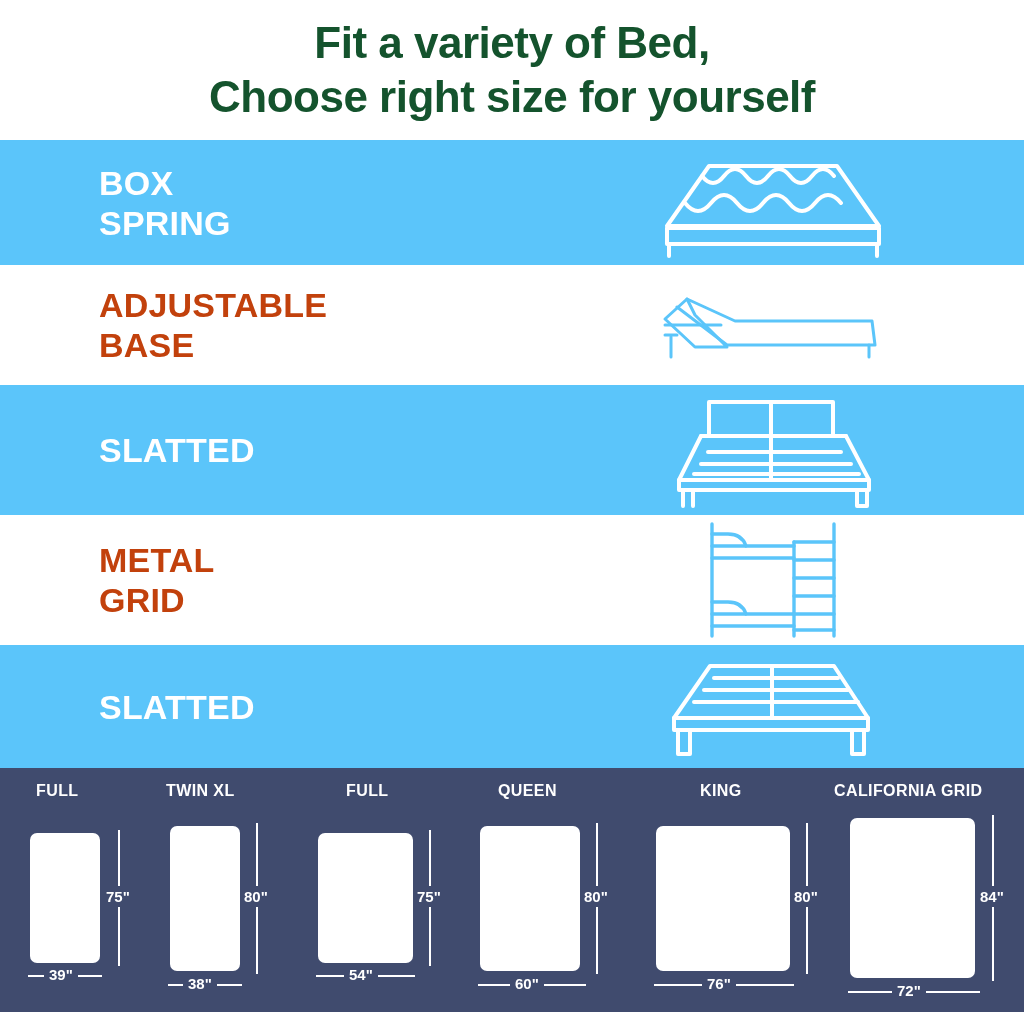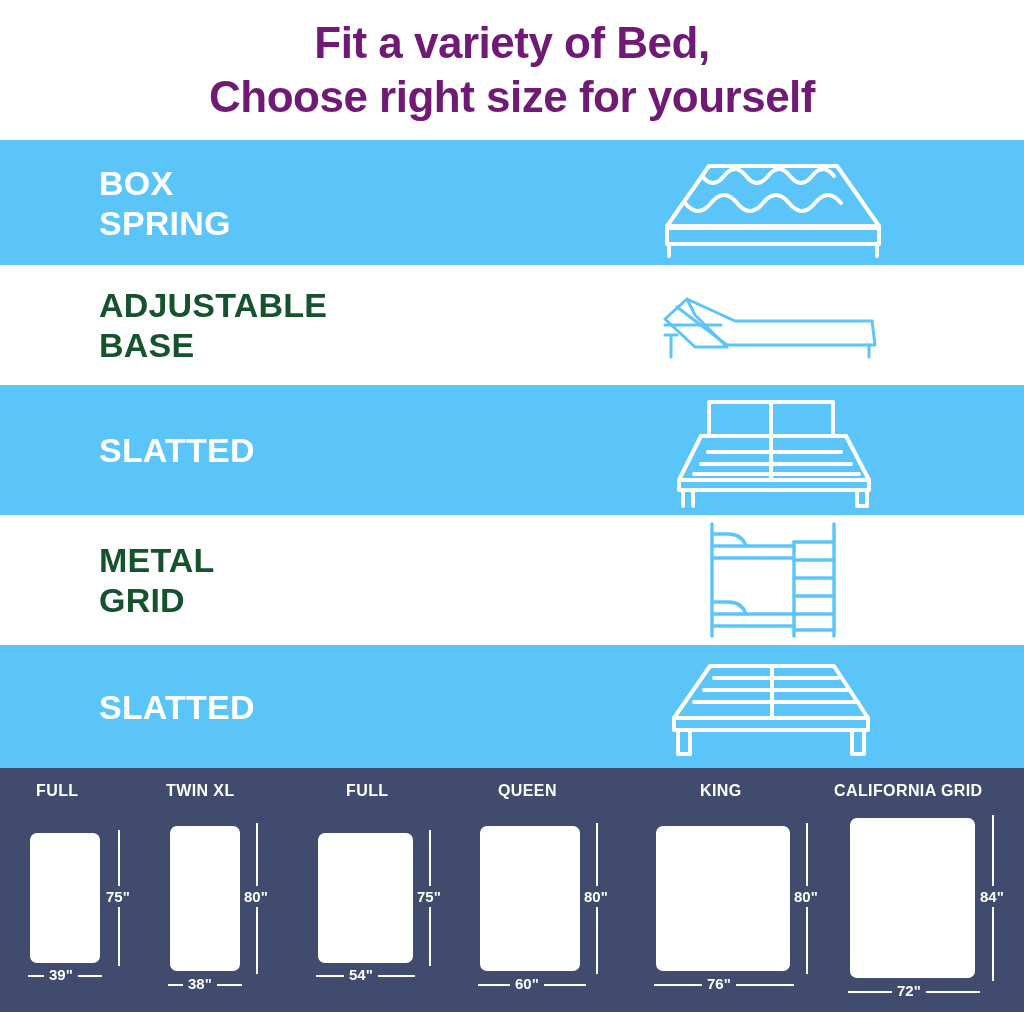--- a/index.html
+++ b/index.html
@@ -18,21 +18,21 @@
   
   .title-block {
     height: 140px;
     display: flex;
     flex-direction: column;
     align-items: center;
     justify-content: center;
     background: #ffffff;
   }
   .title-line {
-    color: #701a75;
+    color: #14532d;
     font-size: 44px;
     font-weight: bold;
     line-height: 54px;
     letter-spacing: -0.5px;
     text-align: right;
     white-space: nowrap;
   }
 
   
   .rows {
@@ -51,21 +51,21 @@
     width: 520px;
     padding-left: 99px;
     box-sizing: border-box;
     font-size: 34px;
     font-weight: bold;
     line-height: 40px;
     letter-spacing: 0.2px;
     white-space: pre-line;
   }
   .bed-row.blue  .bed-label { color: #ffffff; }
-  .bed-row.white .bed-label { color: #14532d; }
+  .bed-row.white .bed-label { color: #c2410c; }
 
   .bed-icon {
     flex: 1;
     display: flex;
     align-items: center;
     justify-content: center;
     height: 100%;
   }
   .bed-icon svg { display: block; }
 

